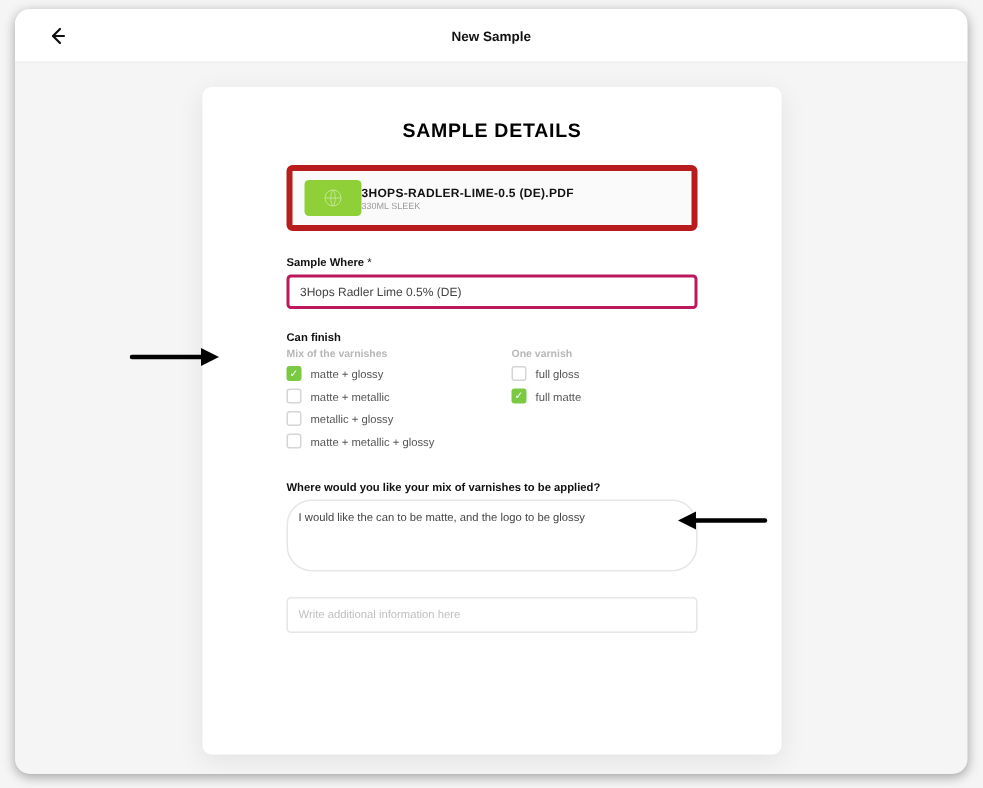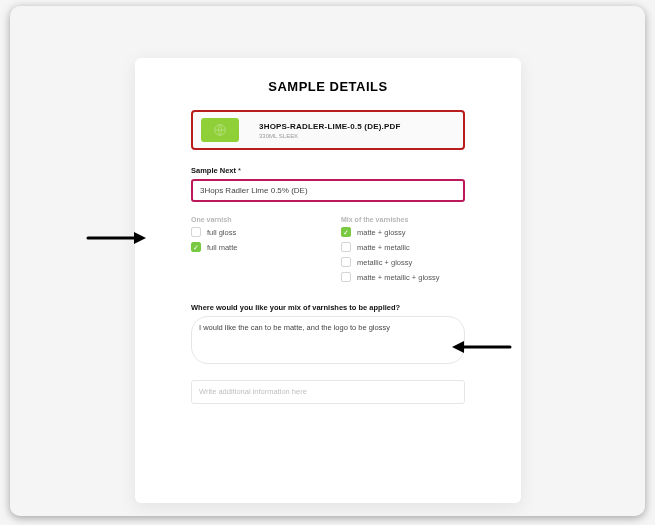--- a/index.html
+++ b/index.html
@@ -55,23 +55,23 @@
     font-weight: 800;
     letter-spacing: .5px;
     text-align: center;
     margin-bottom: 16px;
     text-transform: uppercase;
     font-family: inherit;
   }
   .file-chip {
     display: flex;
     align-items: center;
-    gap: 20px;
+    gap: 0;
     background: #fafafa;
-    border: 2px solid #b91c1c;
+    border: 4px solid #b91c1c;
     border-radius: 4px;
     padding: 6px 8px;
     margin-bottom: 16px;
   }
   .thumb {
     width: 38px; height: 24px;
     background: #8fd038;
     border-radius: 3px;
     display: flex;
     align-items: center;
@@ -181,72 +181,82 @@
   .arrow {
     position: absolute;
     pointer-events: none;
   }
 </style>
 </head>
 <body>
 
 <div class="frame">
 
+  <div class="topbar">
+    <div class="back">
+      <svg width="16" height="16" viewBox="0 0 24 24">
+        <path d="M15 5l-7 7 7 7" stroke="#111" stroke-width="2.2" fill="none" stroke-linecap="round" stroke-linejoin="round"></path>
+        <path d="M8 12h11" stroke="#111" stroke-width="2.2" stroke-linecap="round"></path>
+      </svg>
+    </div>
+    <div class="title">New Sample</div>
+  </div>
 
   <div class="card">
     <h1>SAMPLE DETAILS</h1>
 
     <div class="file-chip">
       <div class="thumb">
         <svg width="16" height="16" viewBox="0 0 24 24">
           <circle cx="12" cy="12" r="8" stroke="#fff" stroke-width="1" fill="none"></circle>
           <path d="M4 12h16M12 4c3 3 3 13 0 16M12 4c-3 3-3 13 0 16" stroke="#fff" stroke-width="1" fill="none"></path>
         </svg>
       </div>
       <div class="file-info">
         <div class="fn">3HOPS-RADLER-LIME-0.5 (DE).PDF</div>
         <div class="fs">330ML SLEEK</div>
       </div>
     </div>
 
-    <div class="lbl req">Sample Next</div>
+    <div class="lbl req">Sample Where</div>
     <input class="text-input" value="3Hops Radler Lime 0.5% (DE)" style="">
 
+    <div class="lbl">Can finish</div>
     <div class="finish-grid">
+      <div class="col">
+        <div class="sublbl">Mix of the varnishes</div>
+        <div id="mix-varnish-list">
+            <div class="check-row">
+              <span class="cbox checked"></span>
+              <span>matte + glossy</span>
+            </div>
+            <div class="check-row">
+              <span class="cbox"></span>
+              <span>matte + metallic</span>
+            </div>
+            <div class="check-row">
+              <span class="cbox"></span>
+              <span>metallic + glossy</span>
+            </div>
+            <div class="check-row">
+              <span class="cbox"></span>
+              <span>matte + metallic + glossy</span>
+            </div>
+          </div>
+      </div>
       <div class="col">
         <div class="sublbl">One varnish</div>
         <div id="one-varnish-list">
             <div class="check-row">
               <span class="cbox"></span>
               <span>full gloss</span>
             </div>
             <div class="check-row">
               <span class="cbox checked"></span>
               <span>full matte</span>
-            </div>
-          </div>
-      </div>
-      <div class="col">
-        <div class="sublbl">Mix of the varnishes</div>
-        <div id="mix-varnish-list">
-            <div class="check-row">
-              <span class="cbox checked"></span>
-              <span>matte + glossy</span>
-            </div>
-            <div class="check-row">
-              <span class="cbox"></span>
-              <span>matte + metallic</span>
-            </div>
-            <div class="check-row">
-              <span class="cbox"></span>
-              <span>metallic + glossy</span>
-            </div>
-            <div class="check-row">
-              <span class="cbox"></span>
-              <span>matte + metallic + glossy</span>
             </div>
           </div>
       </div>
     </div>
 
     <div class="lbl">Where would you like your mix of varnishes to be applied?</div>
     <textarea class="textarea" style="height: 48px; border-radius: 17px;">I would like the can to be matte, and the logo to be glossy</textarea>
 
     <textarea class="textarea" style="height: 24px;" placeholder="Write additional information here"></textarea>
 

